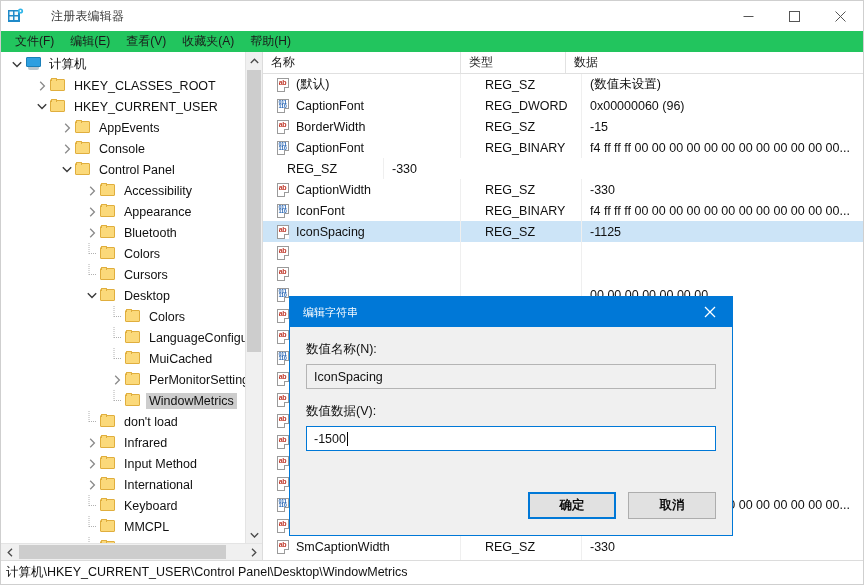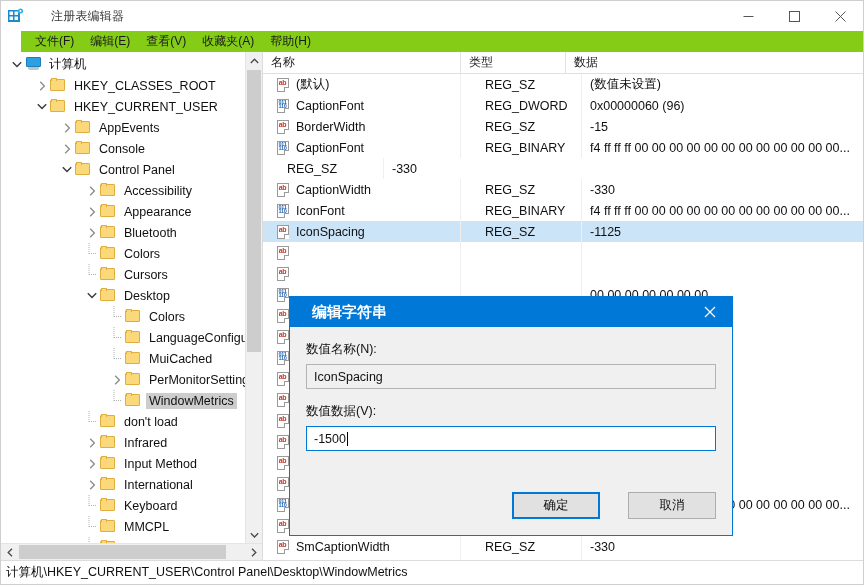--- a/index.html
+++ b/index.html
@@ -66,22 +66,21 @@
   }
   .win-btn svg { display: block; }
 
   
   .menubar {
     height: 21px;
     min-height: 21px;
     display: flex;
     align-items: center;
     padding-left: 6px;
-    background: #84cc16;
-    margin-left: 20px;
+    background: #22c55e;
   }
   .menu-item {
     padding: 2px 8px;
     font-size: 12px;
     color: #1a1a1a;
     white-space: nowrap;
   }
 
   
   .content {
@@ -318,23 +317,22 @@
   }
   .dlg-title {
     height: 30px;
     background: #0078d7;
     display: flex;
     align-items: center;
     position: relative;
   }
   .dlg-title .t {
     color: #ffffff;
-    font-size: 15px;
-    margin-left: 22px;
-    font-weight: bold;
+    font-size: 11px;
+    margin-left: 13px;
   }
   .dlg-close {
     position: absolute;
     right: 0; top: 0;
     width: 44px; height: 30px;
     display: flex; align-items: center; justify-content: center;
   }
   .dlg-body { padding: 14px 16px 0 16px; }
   .dlg-label {
     font-size: 12.5px;
@@ -364,21 +362,22 @@
     height: 14px;
     background: #000;
     margin-left: 1px;
     vertical-align: middle;
   }
   .dlg-buttons {
     position: absolute;
     right: 16px;
     bottom: 16px;
     display: flex;
-    gap: 28px;
+    gap: 12px;
+    font-weight: bold;
   }
   .dlg-btn {
     width: 88px;
     height: 27px;
     background: #e1e1e1;
     border: 1px solid #adadad;
     box-sizing: border-box;
     display: flex;
     align-items: center;
     justify-content: center;

